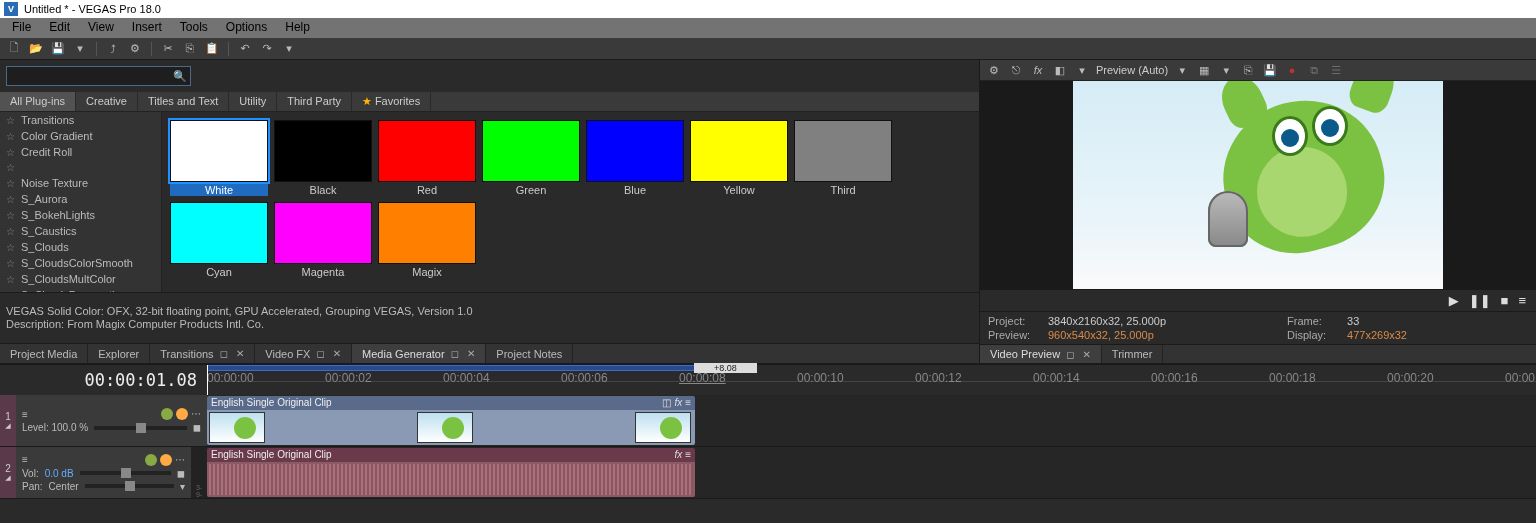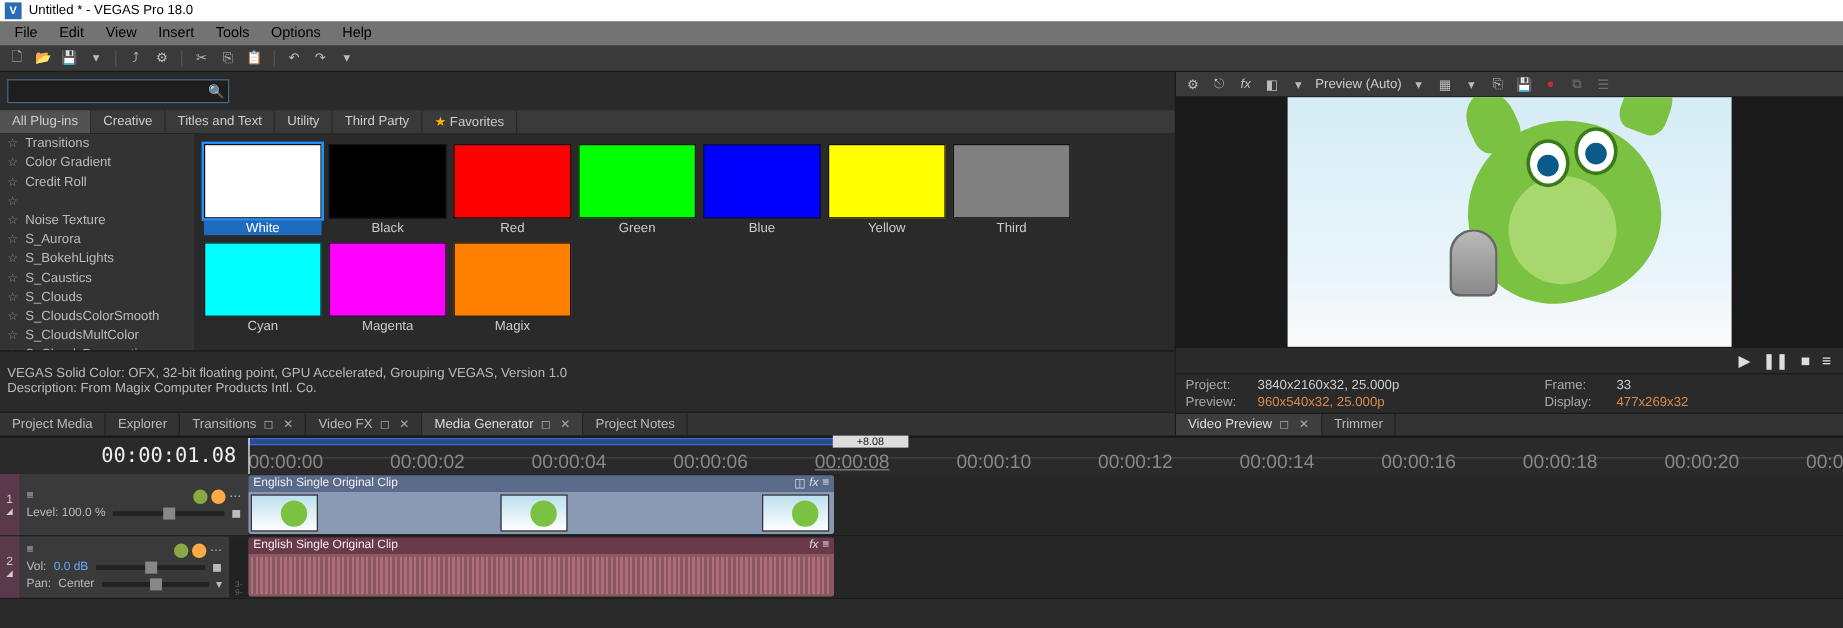--- a/index.html
+++ b/index.html
@@ -66,21 +66,21 @@
 .pv-info .k { color: #aaa; }
 .pv-info .v1 { color: #ccc; }
 .pv-info .v2 { color: #d98a4a; }
 .pv-info .v3 { color: #d98a4a; }
 
 .timeline { height: 160px; background: #2a2a2a; display: flex; flex-direction: column; border-top: 2px solid #1a1a1a; }
 .tl-header { height: 30px; display: flex; }
 .tl-header-left { width: 207px; background: #2a2a2a; display: flex; align-items: center; justify-content: flex-end; padding-right: 10px; font-size: 17px; color: #eee; font-family: Consolas, monospace; }
 .tl-header-right { flex: 1; background: #2a2a2a; position: relative; }
 .ruler { position: absolute; left: 0; right: 0; bottom: 0; height: 14px; border-top: 1px solid #444; }
-.ruler-tick { position: absolute; bottom: 0; font-size: 16px; color: #888; }
+.ruler-tick { position: absolute; bottom: 10px; font-size: 12px; color: #888; }
 .loop-region { position: absolute; left: 0; width: 490px; height: 6px; top: 0; background: #2a4a8a; border: 1px solid #3a6acf; }
 .playhead { position: absolute; left: 0; top: 0; bottom: 0; width: 1px; background: #fff; }
 .clip-end-lbl { position: absolute; left: 487px; top: -2px; background: #ddd; color: #222; font-size: 9px; padding: 0 20px; }
 
 .tracks { flex: 1; display: flex; flex-direction: column; overflow: hidden; }
 .track { display: flex; height: 52px; border-bottom: 1px solid #1a1a1a; }
 .track-head { width: 207px; display: flex; background: #3a3a3a; }
 .track-num { width: 16px; background: #5a3a4a; display: flex; flex-direction: column; justify-content: center; align-items: center; color: #ccc; font-size: 10px; }
 .track-num.audio { background: #5a3a4a; }
 .track-controls { flex: 1; padding: 4px 6px; display: flex; flex-direction: column; justify-content: center; gap: 2px; font-size: 10px; color: #bbb; }

